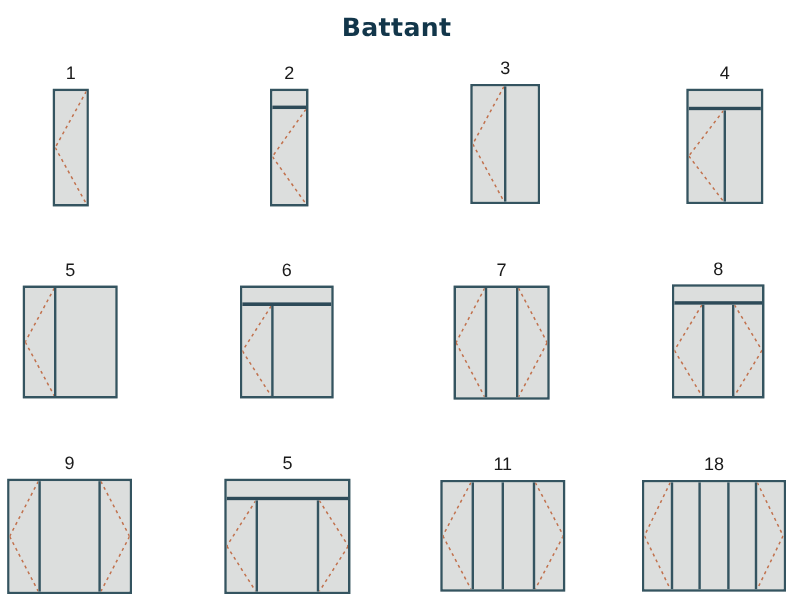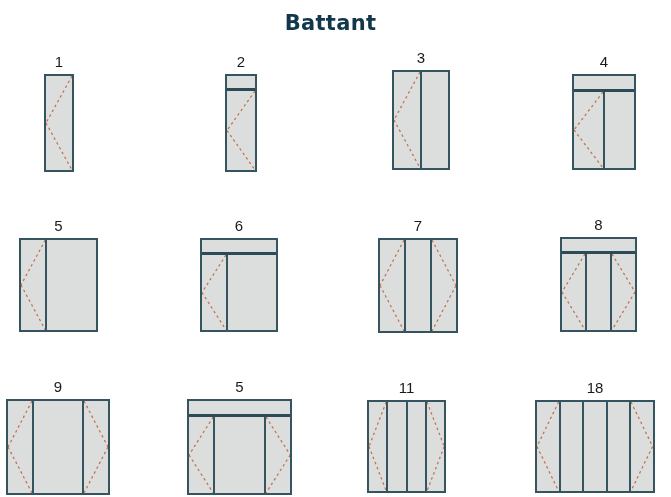--- a/index.html
+++ b/index.html
@@ -246,21 +246,21 @@
             <div class="pane divided" style="flex: 2 1 0px;"></div>
             <div class="pane divided" style="flex: 1 1 0px;">
               <svg class="swing">
                 <line x1="0%" y1="0%" x2="100%" y2="50%"></line>
                 <line x1="100%" y1="50%" x2="0%" y2="100%"></line>
               </svg>
             </div>
           </div>
         </div>
       </div>
-      <div class="window-option" style="left: 367px; top: 378px; width: 79px;">
+      <div class="window-option" style="left: 367px; top: 378px; width: 104px;">
         <div class="window-number">11</div>
         <div class="window-frame" style="height: 93px;">
           <div class="panes">
             <div class="pane" style="flex: 1 1 0px;">
               <svg class="swing">
                 <line x1="100%" y1="0%" x2="0%" y2="50%"></line>
                 <line x1="0%" y1="50%" x2="100%" y2="100%"></line>
               </svg>
             </div>
             <div class="pane divided" style="flex: 1 1 0px;"></div>

